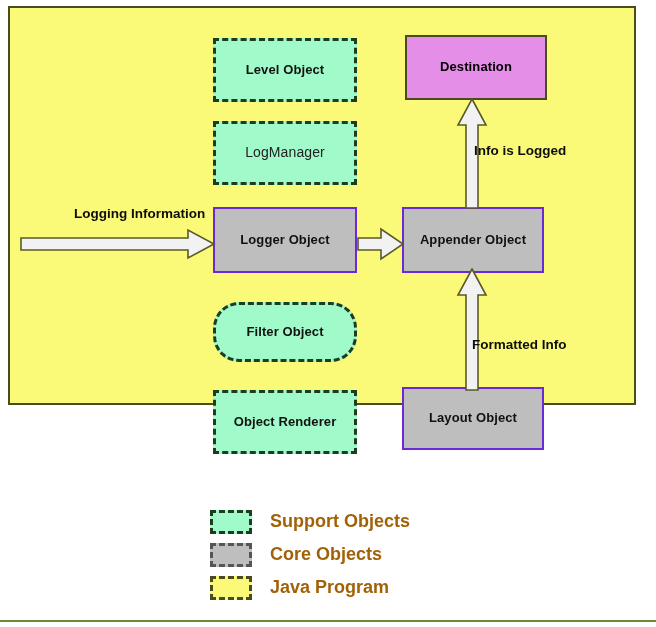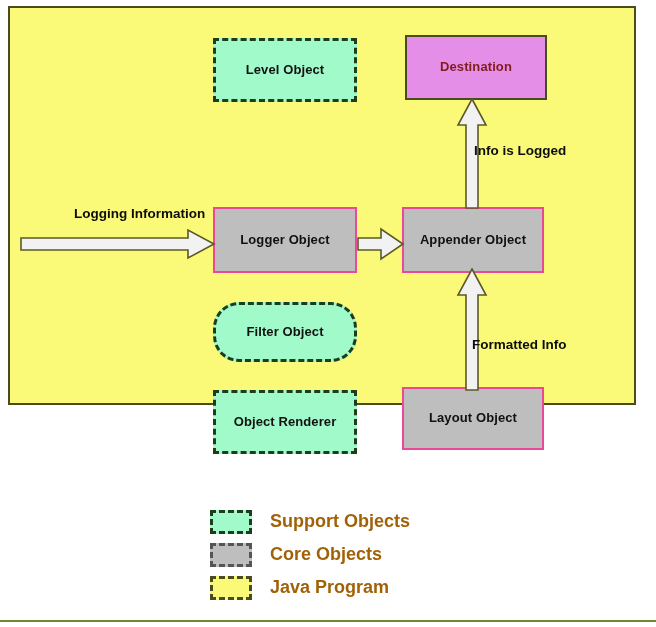--- a/index.html
+++ b/index.html
@@ -43,26 +43,26 @@
     color: #111111;
     letter-spacing: 0.1px;
     line-height: 1.1;
   }
   .node.support {
     background: #a0fac9;
     border: 3px dashed #1d3d1d;
   }
   .node.core {
     background: #bebebe;
-    border: 2px solid #ec4899;
+    border: 2px solid #6d28d9;
   }
   .node.dest {
     background: #e58ee8;
     border: 2px solid #4b4b20;
-    color: #7f1d1d;
+    color: #000000;
   }
   .node.thin-label {
     font-weight: normal;
     font-size: 14px;
     color: #222222;
   }
 
   
   .flow-label {
     position: absolute;
@@ -121,20 +121,23 @@
 <body>
 
 <div id="page">
 
   <div id="java-program">
 
     <div class="node support" style="left:203px; top:30px; width:144px; height:64px;">
       <span>Level Object</span>
     </div>
 
+    <div class="node support thin-label" style="left:203px; top:113px; width:144px; height:64px;">
+      <span>LogManager</span>
+    </div>
 
     <div class="node core" style="left:203px; top:199px; width:144px; height:66px;">
       <span>Logger Object</span>
     </div>
 
     <div class="node support" style="left:203px; top:294px; width:144px; height:60px;border-radius:26px;">
       <span>Filter Object</span>
     </div>
 
     <div class="node support" style="left:203px; top:382px; width:144px; height:64px;">

